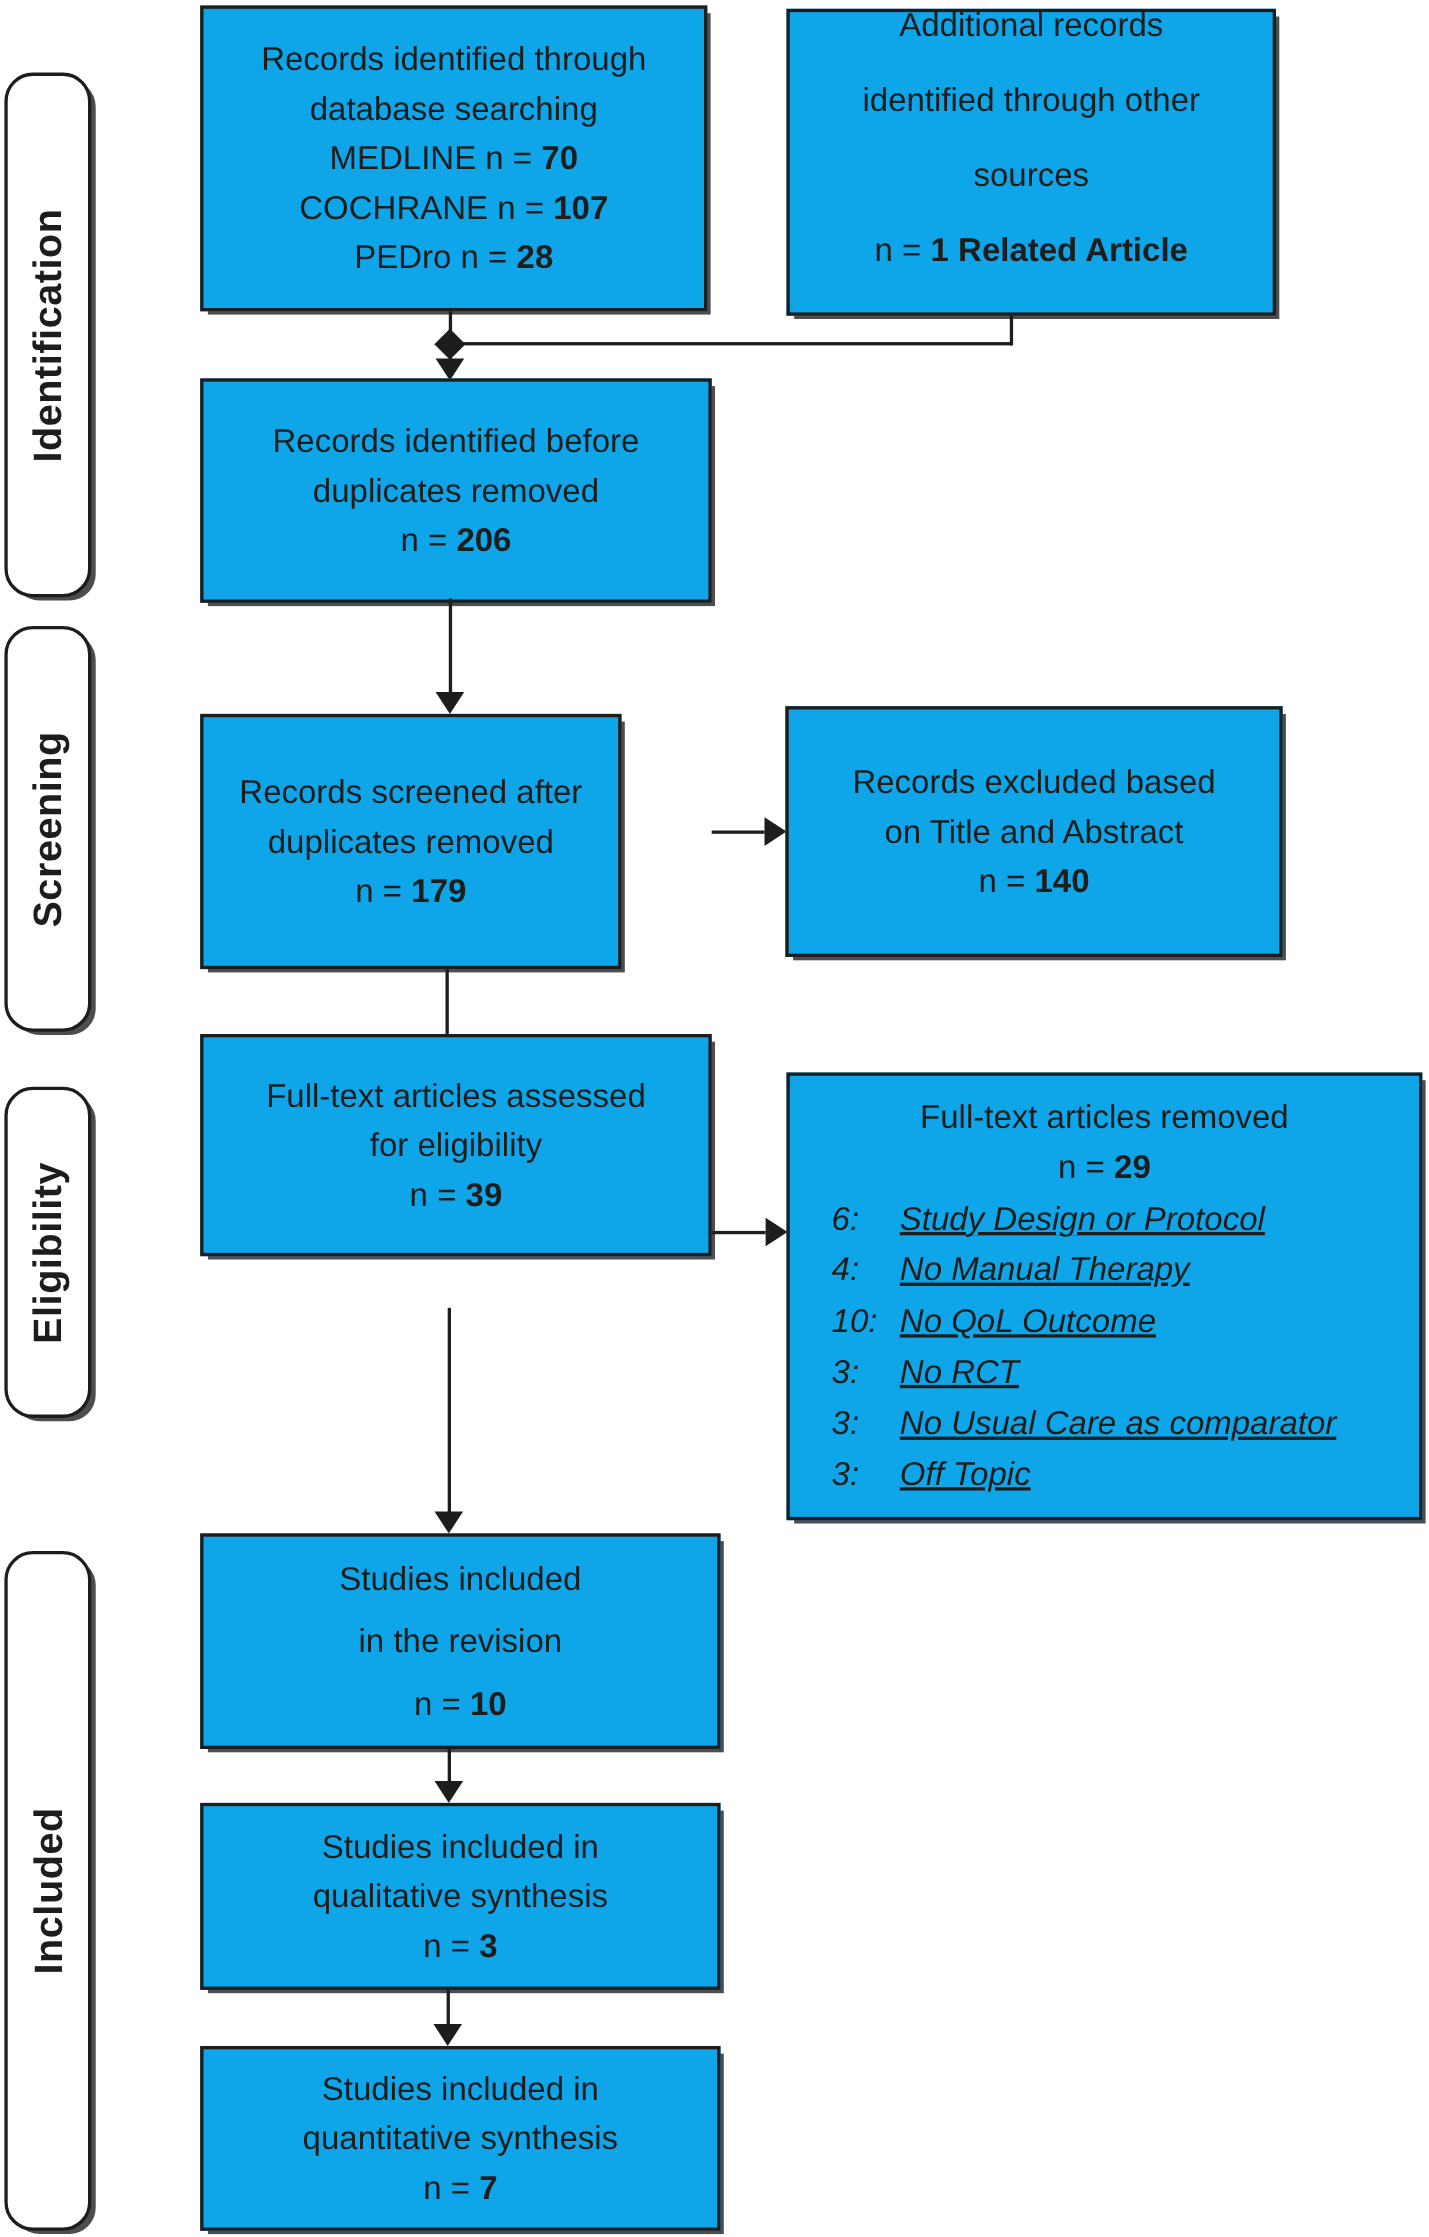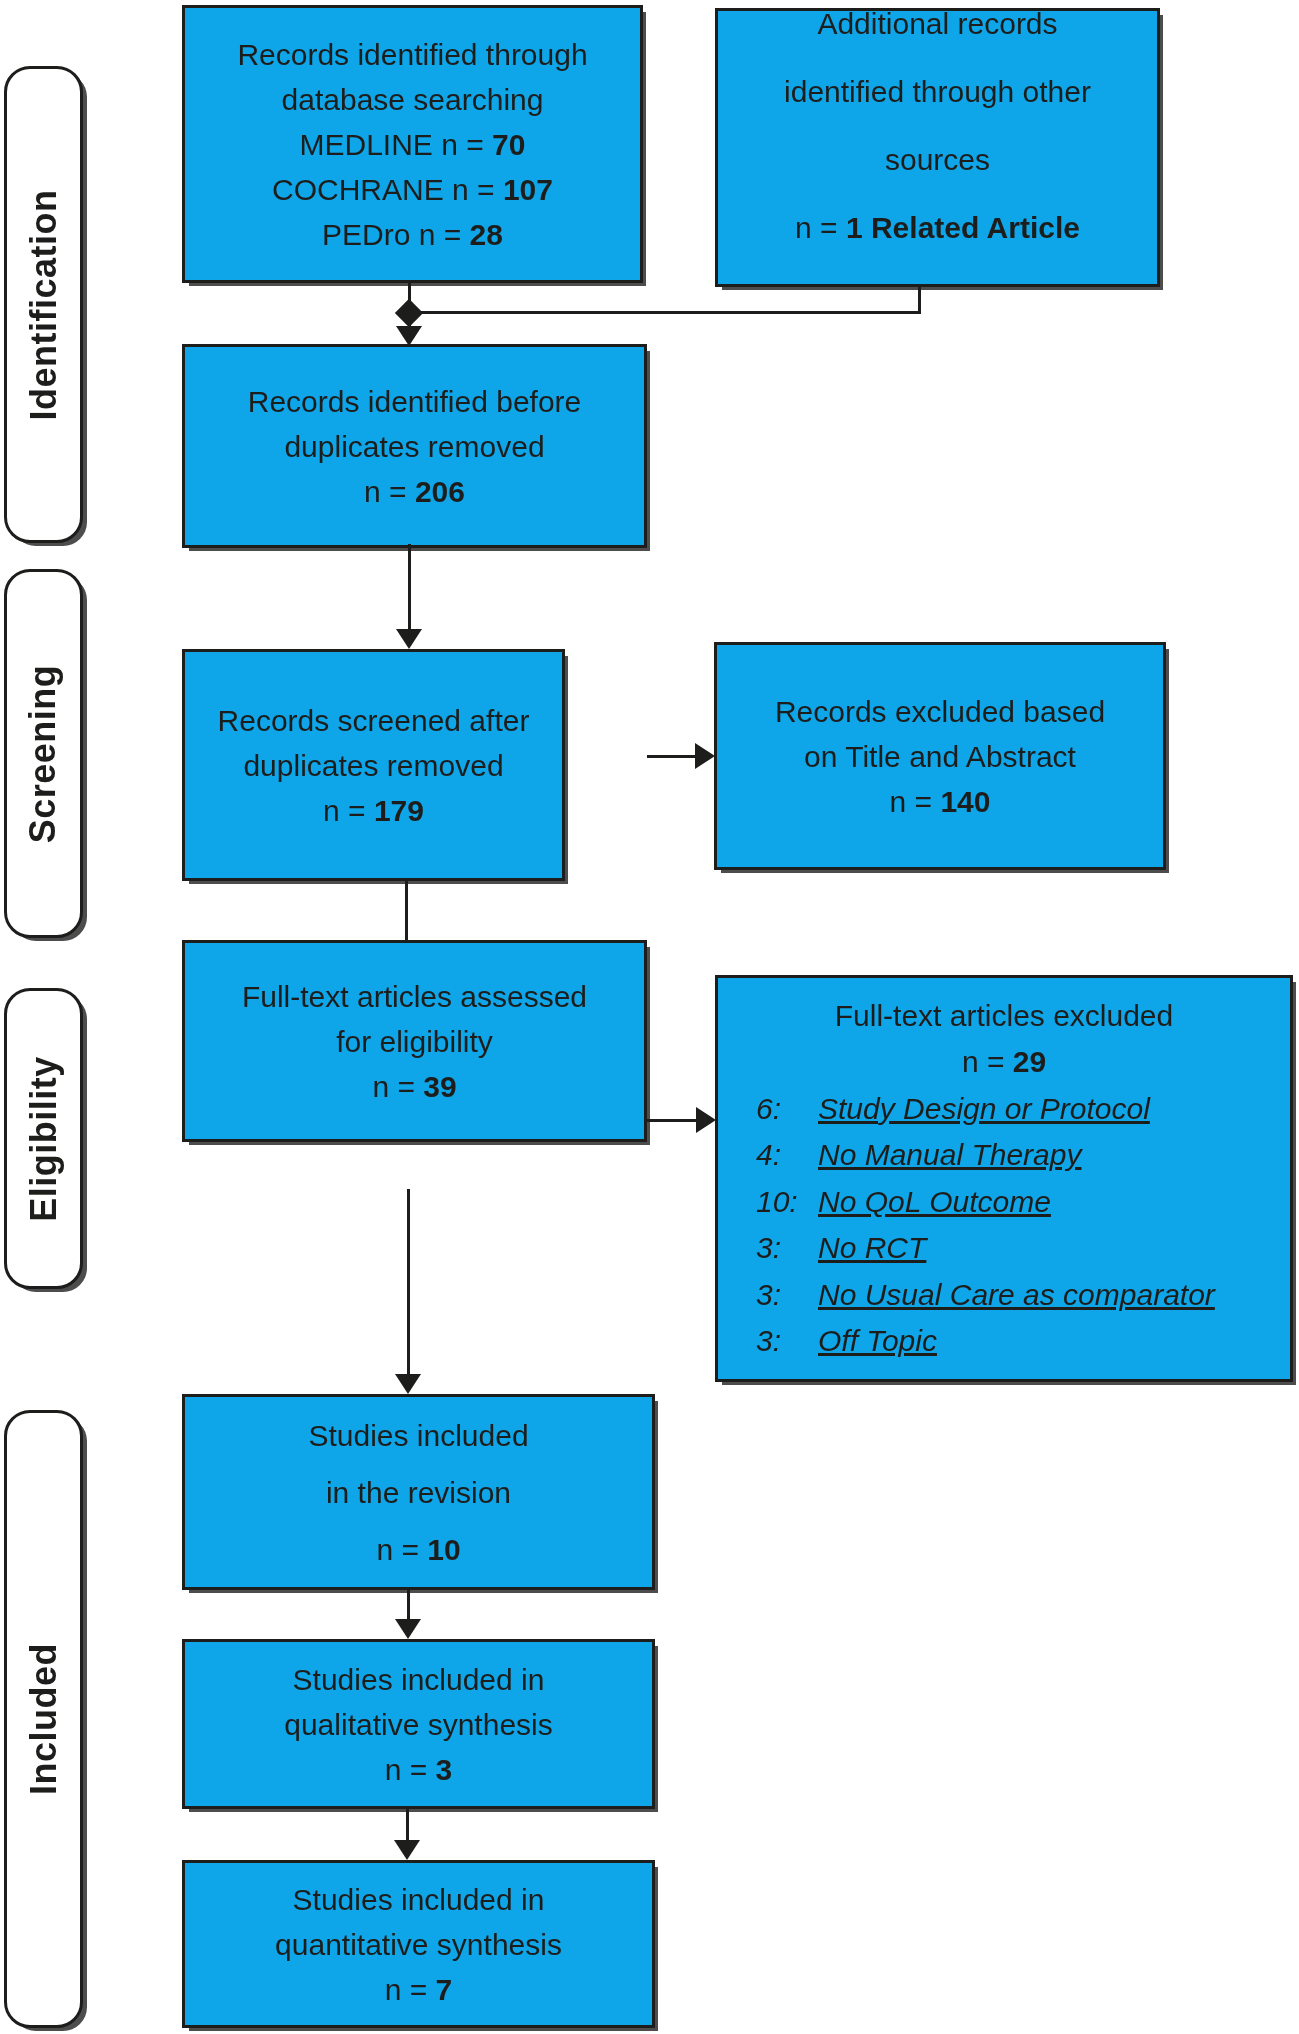--- a/index.html
+++ b/index.html
@@ -146,21 +146,21 @@
     <div>for eligibility</div>
     <div>
       <span>n = </span><span class="b">39</span>
     </div>
   </div>
 
   <div class="hline" style="left:647px;top:1119px;width:49px;"></div>
   <div class="arrow-right" style="left:696px;top:1107px;"></div>
 
   <div class="box excl-box" style="left:715px;top:975px;width:578px;height:407px;line-height:1.55;">
-    <div>Full-text articles excluded</div>
+    <div>Full-text articles removed</div>
     <div>
       <span>n = </span><span class="b">29</span>
     </div>
     <div class="reason">
       <span class="num">6:</span><span>Study Design or Protocol</span>
     </div>
     <div class="reason">
       <span class="num">4:</span><span>No Manual Therapy</span>
     </div>
     <div class="reason">

